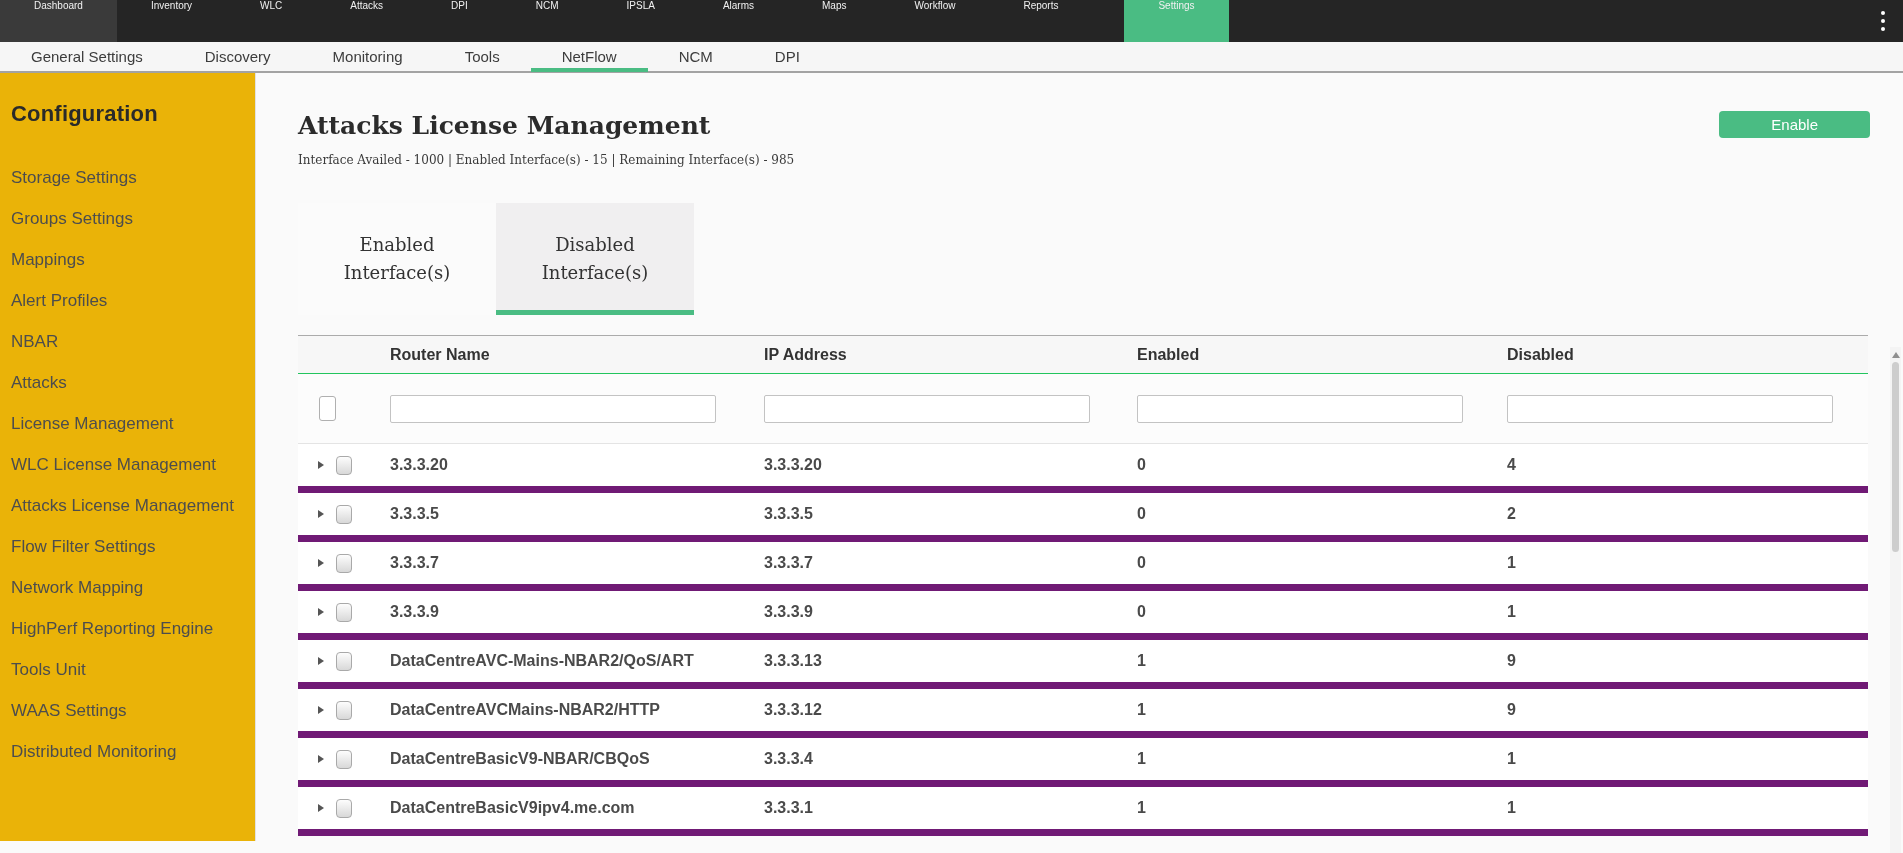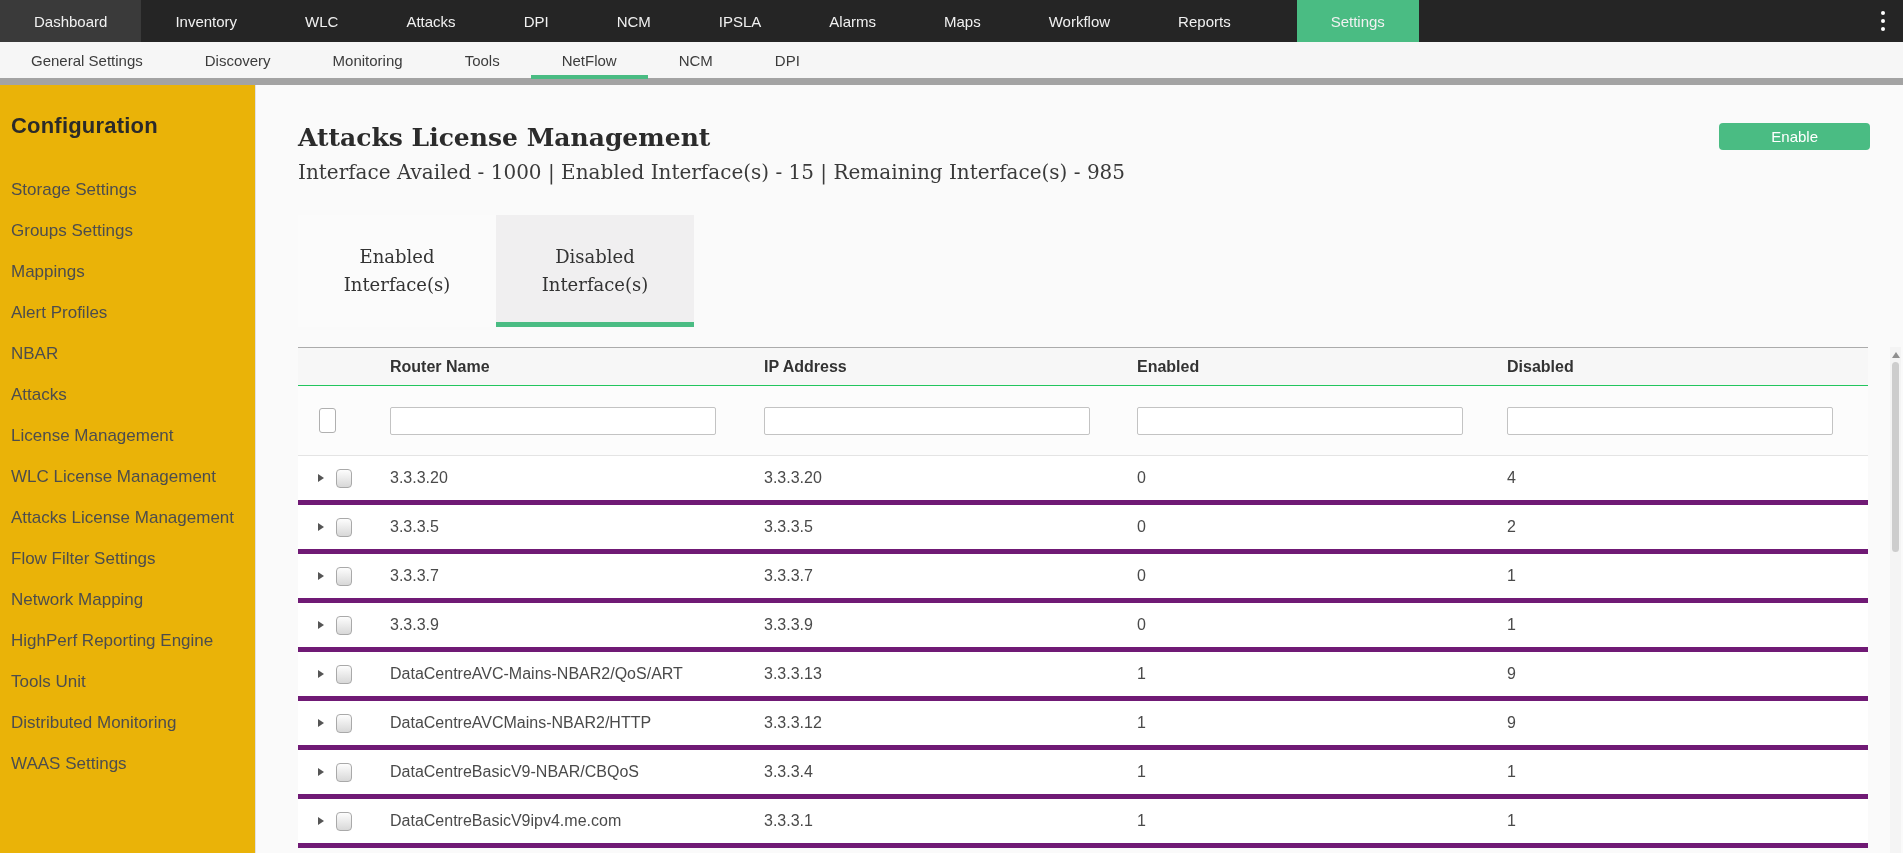--- a/index.html
+++ b/index.html
@@ -14,34 +14,34 @@
     background:#fafafa;
     color:#333;
     position:relative;
   }
   
   .topnav{
     height:42px;background:var(--nav-bg);
     display:flex;align-items:stretch;position:relative;
   }
   .topnav-item{
-    display:flex;align-items:flex-end;padding:12px 34px;
-    color:#f1f1f1;font-size:15px;cursor:pointer;white-space:nowrap;
+    display:flex;align-items:flex-start;padding:0 34px;
+    color:#f1f1f1;font-size:10px;cursor:pointer;white-space:nowrap;
   }
   .topnav-item.v-current{background:var(--nav-current);}
   .topnav-item.v-selected{background:var(--accent);margin-left:32px;}
   .kebab{
     position:absolute;right:14px;top:0;height:42px;
     display:flex;flex-direction:column;justify-content:center;align-items:center;
     cursor:pointer;padding:0 4px;
   }
   .kebab i{display:block;width:4px;height:4px;border-radius:50%;background:#fff;margin:2px 0;}
   
   .subnav{
-    height:43px;background:#f6f6f6;border-bottom:7px solid #a3a3a3;
+    height:31px;background:#f6f6f6;border-bottom:2px solid #a3a3a3;
     display:flex;align-items:stretch;text-align:right;
   }
   .subnav-item{
     display:flex;align-items:center;padding:0 31px;
     font-size:15px;color:#3c3c3c;cursor:pointer;position:relative;white-space:nowrap;
   }
   .subnav-item.active::after{
     content:"";position:absolute;left:0;right:0;bottom:-1px;height:4px;background:var(--accent);
   }
   
@@ -58,21 +58,21 @@
   }
   .main{flex:1;padding:38px 33px 0 42px;background:#fafafa;position:relative;}
   
   .page-head{display:flex;justify-content:space-between;align-items:flex-start;}
   .page-title{
     font-family:"DejaVu Serif","Liberation Serif",serif;
     font-size:25px;font-weight:700;color:#2b2b2b;line-height:30px;
   }
   .summary{
     font-family:"DejaVu Serif","Liberation Serif",serif;
-    font-size:20px;color:#3a3a3a;margin-top:9px;line-height:20px;
+    font-size:12px;color:#3a3a3a;margin-top:9px;line-height:20px;
   }
   .enable-btn{
     background:var(--accent);color:#fff;border:none;border-radius:4px;
     font-family:"Liberation Sans",sans-serif;font-size:15px;
     padding:0 52px;height:27px;cursor:pointer;
   }
   
   .tabs{display:flex;margin-top:33px;}
   .tab{
     width:198px;height:112px;display:flex;align-items:center;justify-content:center;
@@ -86,21 +86,21 @@
   }
   
   .grid-table{margin-top:20px;border-top:1px solid #ababab;width:1570px;}
   .trow{
     display:grid;grid-template-columns:92px 374px 373px 370px auto;
     align-items:center;
   }
   .thead{height:38px;background:#f7f7f7;border-bottom:1px solid #22c55e;
     font-size:16px;font-weight:700;color:#333;}
   .tfilter{height:70px;background:#fcfcfc;border-bottom:1px solid #e4e4e4;}
-  .drow{height:49px;background:#fff;border-bottom:5px solid #701a75;cursor:pointer;}
+  .drow{height:49px;background:#fff;border-bottom:7px solid #701a75;cursor:pointer;font-weight:bold;}
   .drow .cell, .thead .cell{overflow:hidden;text-overflow:ellipsis;white-space:nowrap;}
   .drow .cell{font-size:16px;color:#4a4a4a;}
   .c0{display:flex;align-items:center;padding-left:20px;}
   .tri{
     width:0;height:0;border-left:6px solid #555;
     border-top:4px solid transparent;border-bottom:4px solid transparent;
     margin-right:12px;cursor:pointer;flex-shrink:0;
   }
   .cb{
     width:16px;height:19px;border:1px solid #a9a9a9;border-radius:4px;
@@ -269,25 +269,25 @@
 
         <div class="sidebar-item">
           <span>HighPerf Reporting Engine</span>
         </div>
 
         <div class="sidebar-item">
           <span>Tools Unit</span>
         </div>
 
         <div class="sidebar-item">
+          <span>WAAS Settings</span>
+        </div>
+
+        <div class="sidebar-item">
           <span>Distributed Monitoring</span>
-        </div>
-
-        <div class="sidebar-item">
-          <span>WAAS Settings</span>
         </div>
       </div>
   </aside>
 
   <main class="main">
     <div class="page-head">
       <div>
         <h1 class="page-title">Attacks License Management</h1>
         <div class="summary">Interface Availed - 1000 | Enabled Interface(s) - 15 | Remaining Interface(s) - 985</div>
       </div>

